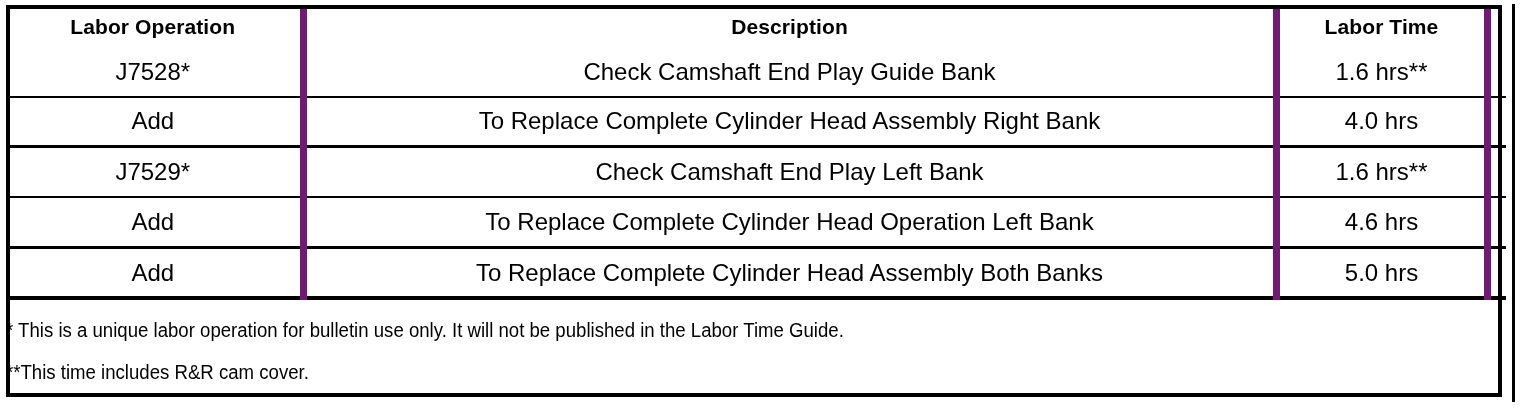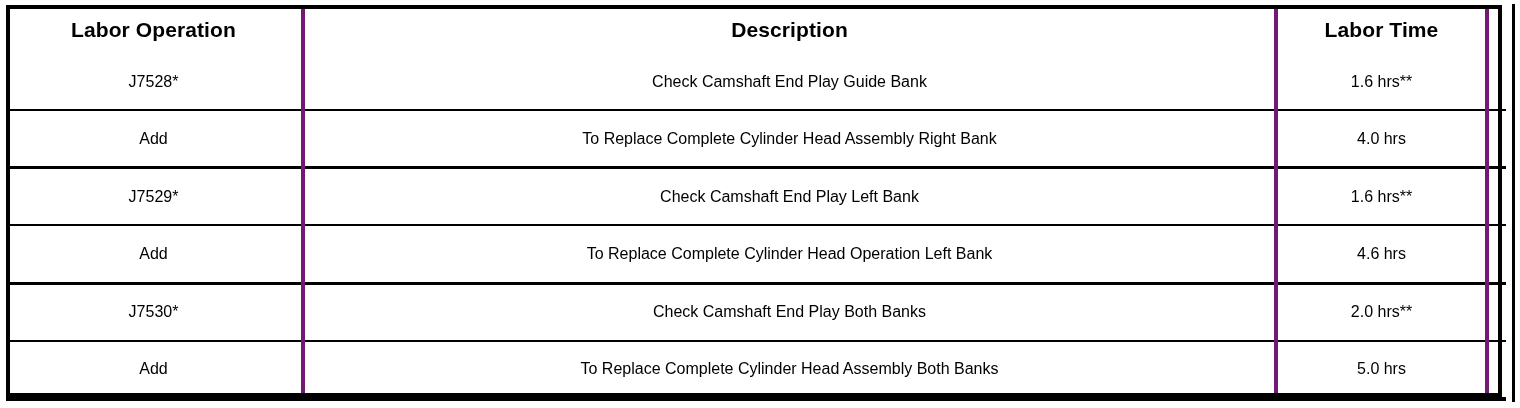--- a/index.html
+++ b/index.html
@@ -73,31 +73,31 @@
   .hdr-cell {
     text-align: center;
     font-size: 21px;
     font-weight: bold;
     letter-spacing: 0.1px;
     height: 39px;
   }
 
   .cell {
     text-align: center;
-    font-size: 16px;
+    font-size: 24px;
     font-weight: normal;
     height: 43px;
   }
 
   .cell-op   { text-align: center; }
   .cell-desc { text-align: center; }
   .cell-time { }
 
   
-  .vsep-l { border-left: 4px solid #701a75; }
+  .vsep-l { border-left: 7px solid #701a75; }
   
   .rule-thin > td { border-bottom: 2px solid #000000; }
   .rule-thick > td { border-bottom: 3px solid #000000; }
   .rule-last > td { border-bottom: 4px solid #000000; }
 
   
   .notes-cell {
     padding: 9px 0 0 6px;
     text-align: left;
     vertical-align: top;
@@ -154,34 +154,35 @@
         <td class="cell vsep-l"></td>
       </tr>
 
       <tr class="rule-thick">
         <td class="cell cell-op">Add</td>
         <td class="cell cell-desc vsep-l">To Replace Complete Cylinder Head Operation Left Bank</td>
         <td class="cell cell-time vsep-l">4.6 hrs</td>
         <td class="cell vsep-l"></td>
       </tr>
 
-      <tr class="rule-thin">
-        <td class="cell cell-op">J7530*</td>
-        <td class="cell cell-desc vsep-l">Check Camshaft End Play Both Banks</td>
-        <td class="cell cell-time vsep-l">2.0 hrs**</td>
-        <td class="cell vsep-l"></td>
-      </tr>
 
       <tr class="rule-last">
         <td class="cell cell-op">Add</td>
         <td class="cell cell-desc vsep-l">To Replace Complete Cylinder Head Assembly Both Banks</td>
         <td class="cell cell-time vsep-l">5.0 hrs</td>
         <td class="cell vsep-l"></td>
       </tr>
 
+      <tr>
+        <td class="notes-cell" colspan="4">
+          <div class="note-line">* This is a unique labor operation for bulletin use only. It will not be published in the Labor Time Guide.</div>
+          <div class="note-gap"></div>
+          <div class="note-line">**This time includes R&amp;R cam cover.</div>
+        </td>
+      </tr>
 
     </tbody>
   </table>
 
   <div class="frame"></div>
   <div class="edge-rule"></div>
 
 </div>
 
 </body></html>

